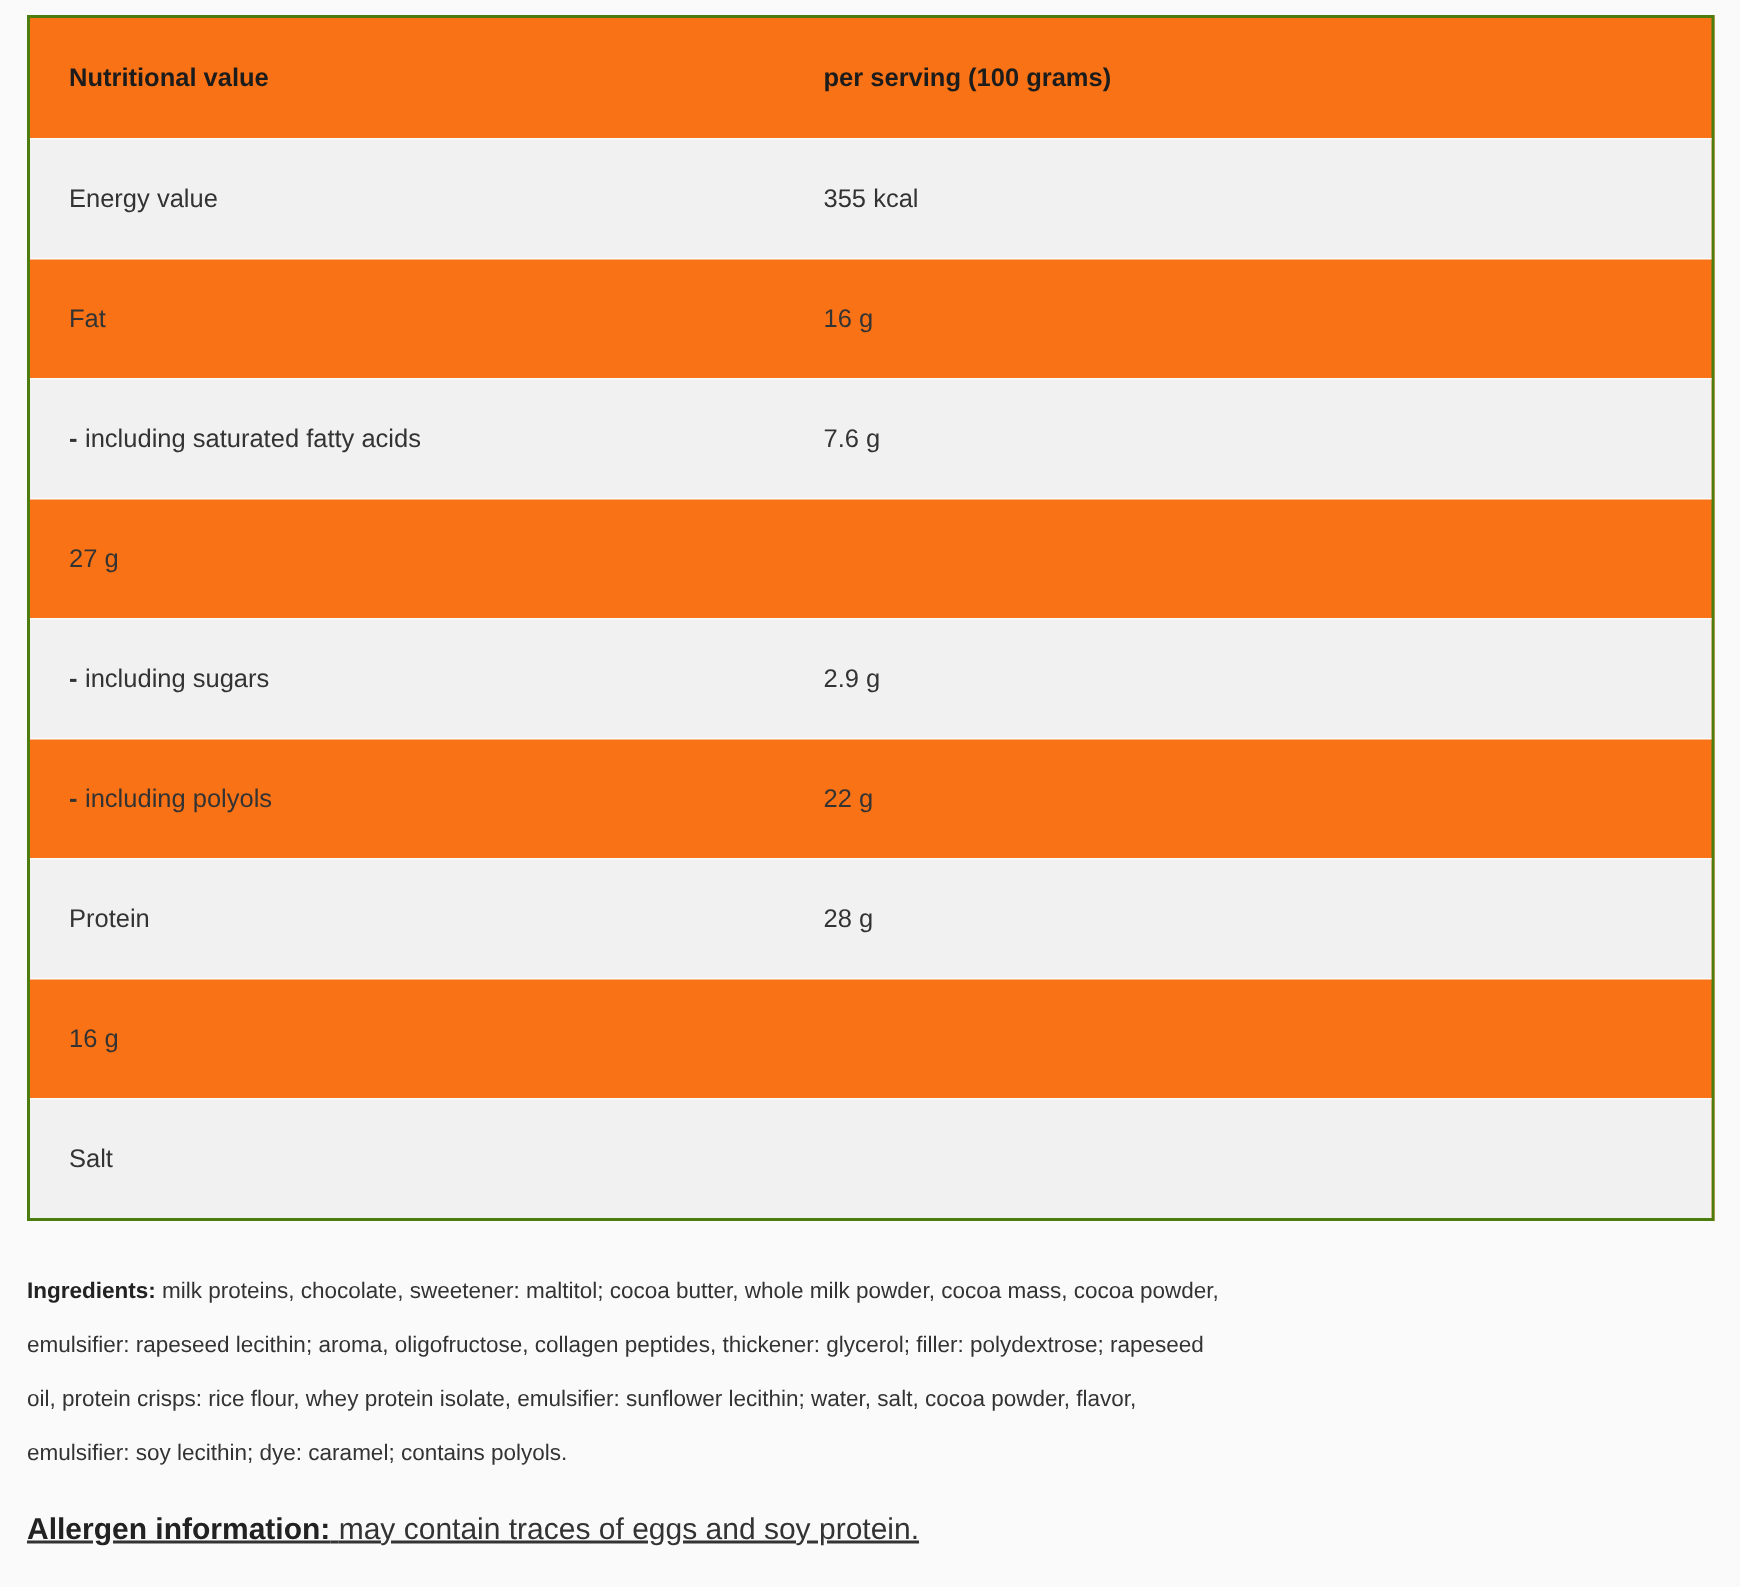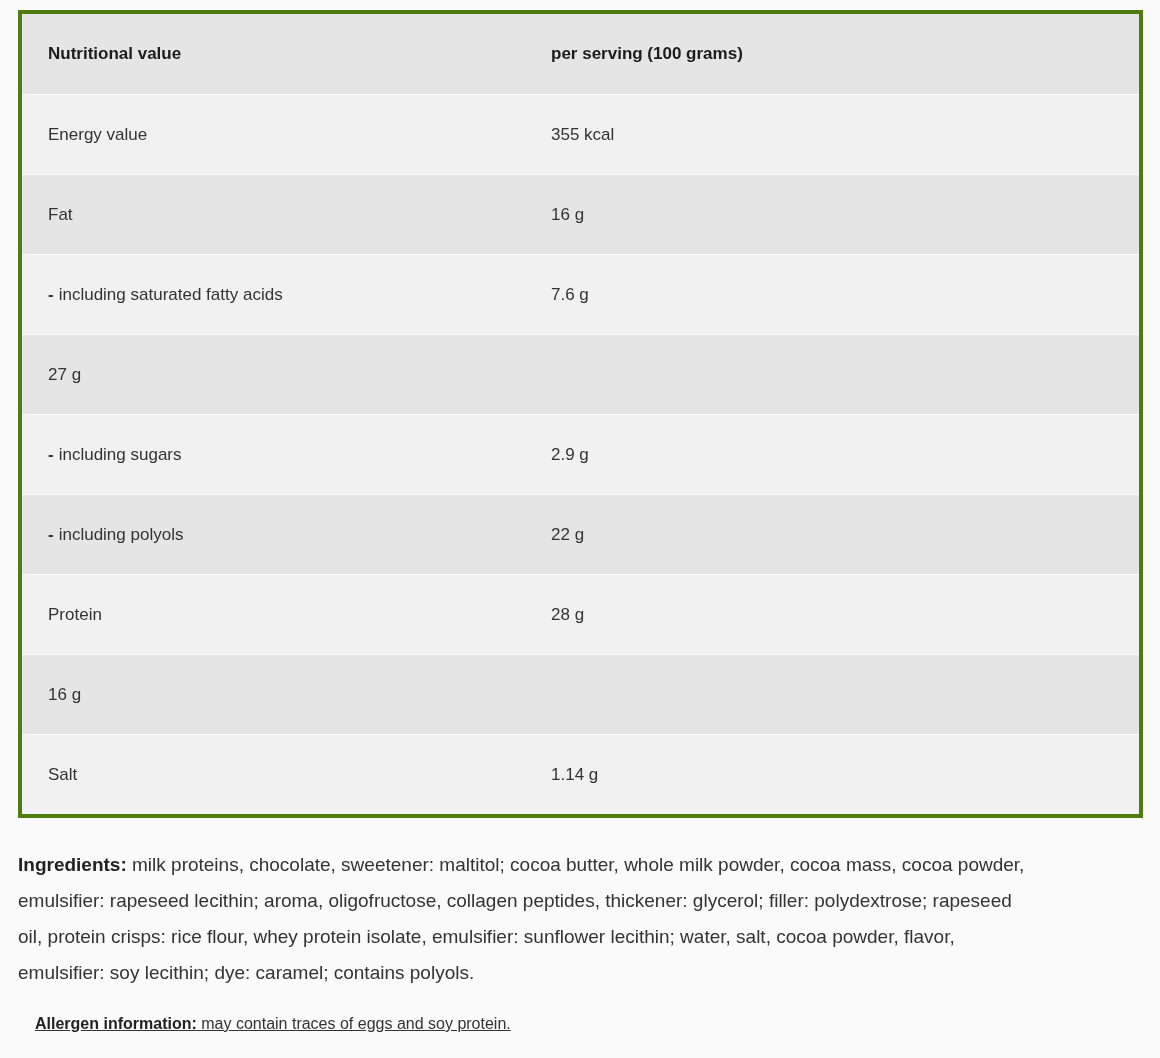--- a/index.html
+++ b/index.html
@@ -10,22 +10,22 @@
     font-family: "Liberation Sans", "DejaVu Sans", sans-serif;
     color: #333333;
   }
   .page {
     width: 1160px;
     padding: 10px 17px 20px 18px;
   }
 
   
   .ntable {
-    border: 4px solid #4d7c0f;
-    background: #e5e5e5;
+    border: 2px solid #4d7c0f;
+    background: #f97316;
     width: 100%;
   }
   .trow {
     display: grid;
     grid-template-columns: 503px 1fr;
     height: 80px;
     align-items: center;
     font-size: 17px;
   }
   .ntable > .trow + .trow { border-top: 1px solid #fbfbfb; }
@@ -42,29 +42,29 @@
   }
   .dash {
     font-weight: bold;
     margin-right: 5px;
   }
   .dash:empty { display: none; }
 
   
   .ingredients {
     margin: 29px 0 0 0;
-    font-size: 19px;
+    font-size: 15px;
     line-height: 36px;
     color: #333333;
   }
   .ingredients strong, .allergen strong { color: #222222; }
   .ing-line { display: block; }
   .allergen {
-    margin: 15px 0 0 17px;
-    font-size: 16px;
+    margin: 15px 0 0 0;
+    font-size: 20px;
     line-height: 36px;
   }
   .allergen u { text-decoration: underline; }
 </style>
 </head>
 <body>
 
 <div class="page">
 
   <div class="ntable">
@@ -107,21 +107,20 @@
       <div class="cell"><span>Protein</span></div>
       <div class="cell">28 g</div>
     </div>
 
     <div class="trow">
       <div class="cell">16 g</div>
     </div>
 
     <div class="trow">
       <div class="cell"><span>Salt</span></div>
-      <div class="cell">1.14 g</div>
     </div>
 
   </div>
 
   <p class="ingredients">
     <span class="ing-line"><strong>Ingredients:</strong> <span>milk proteins, chocolate, sweetener: maltitol; cocoa butter, whole milk powder, cocoa mass, cocoa powder,</span></span>
     <span class="ing-line">emulsifier: rapeseed lecithin; aroma, oligofructose, collagen peptides, thickener: glycerol; filler: polydextrose; rapeseed</span>
     <span class="ing-line">oil, protein crisps: rice flour, whey protein isolate, emulsifier: sunflower lecithin; water, salt, cocoa powder, flavor,</span>
     <span class="ing-line">emulsifier: soy lecithin; dye: caramel; contains polyols.</span>
   </p>

